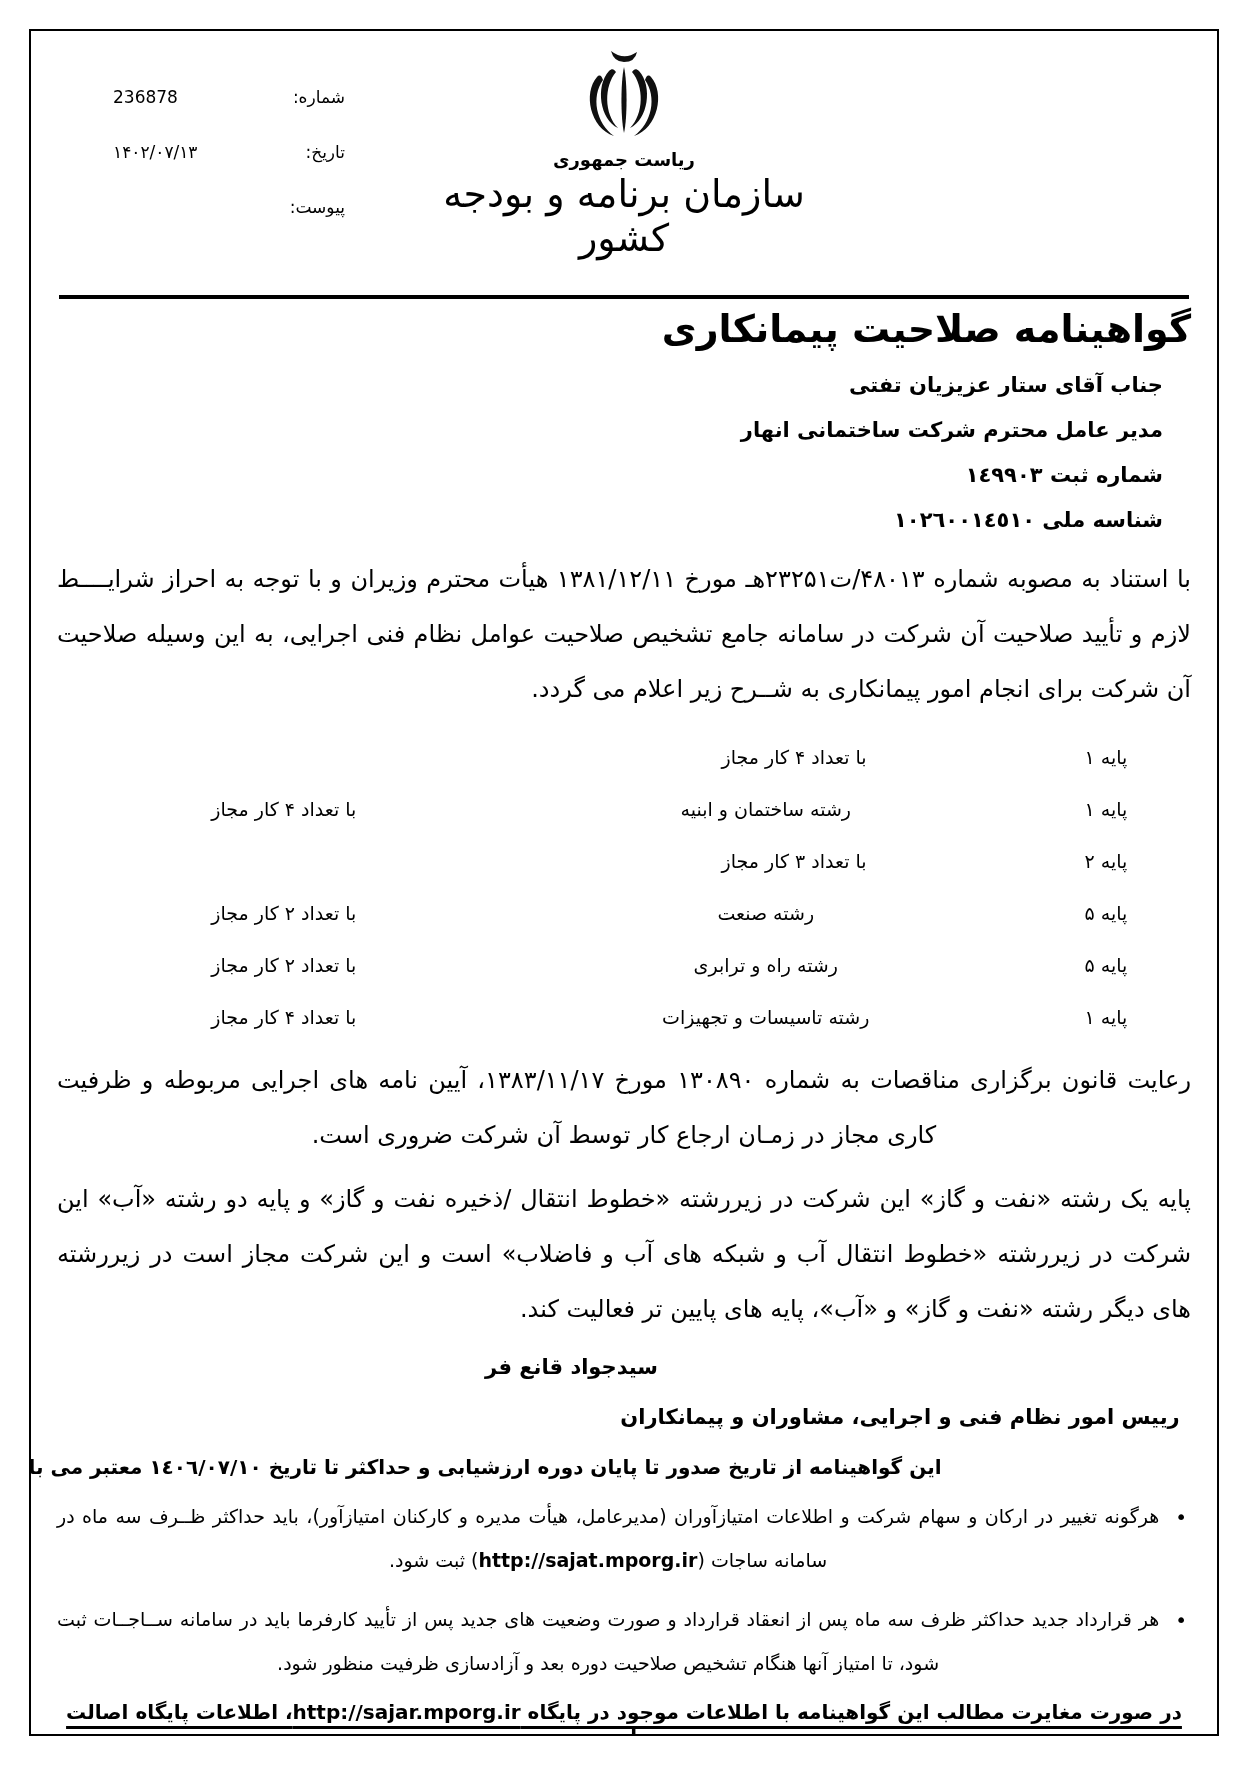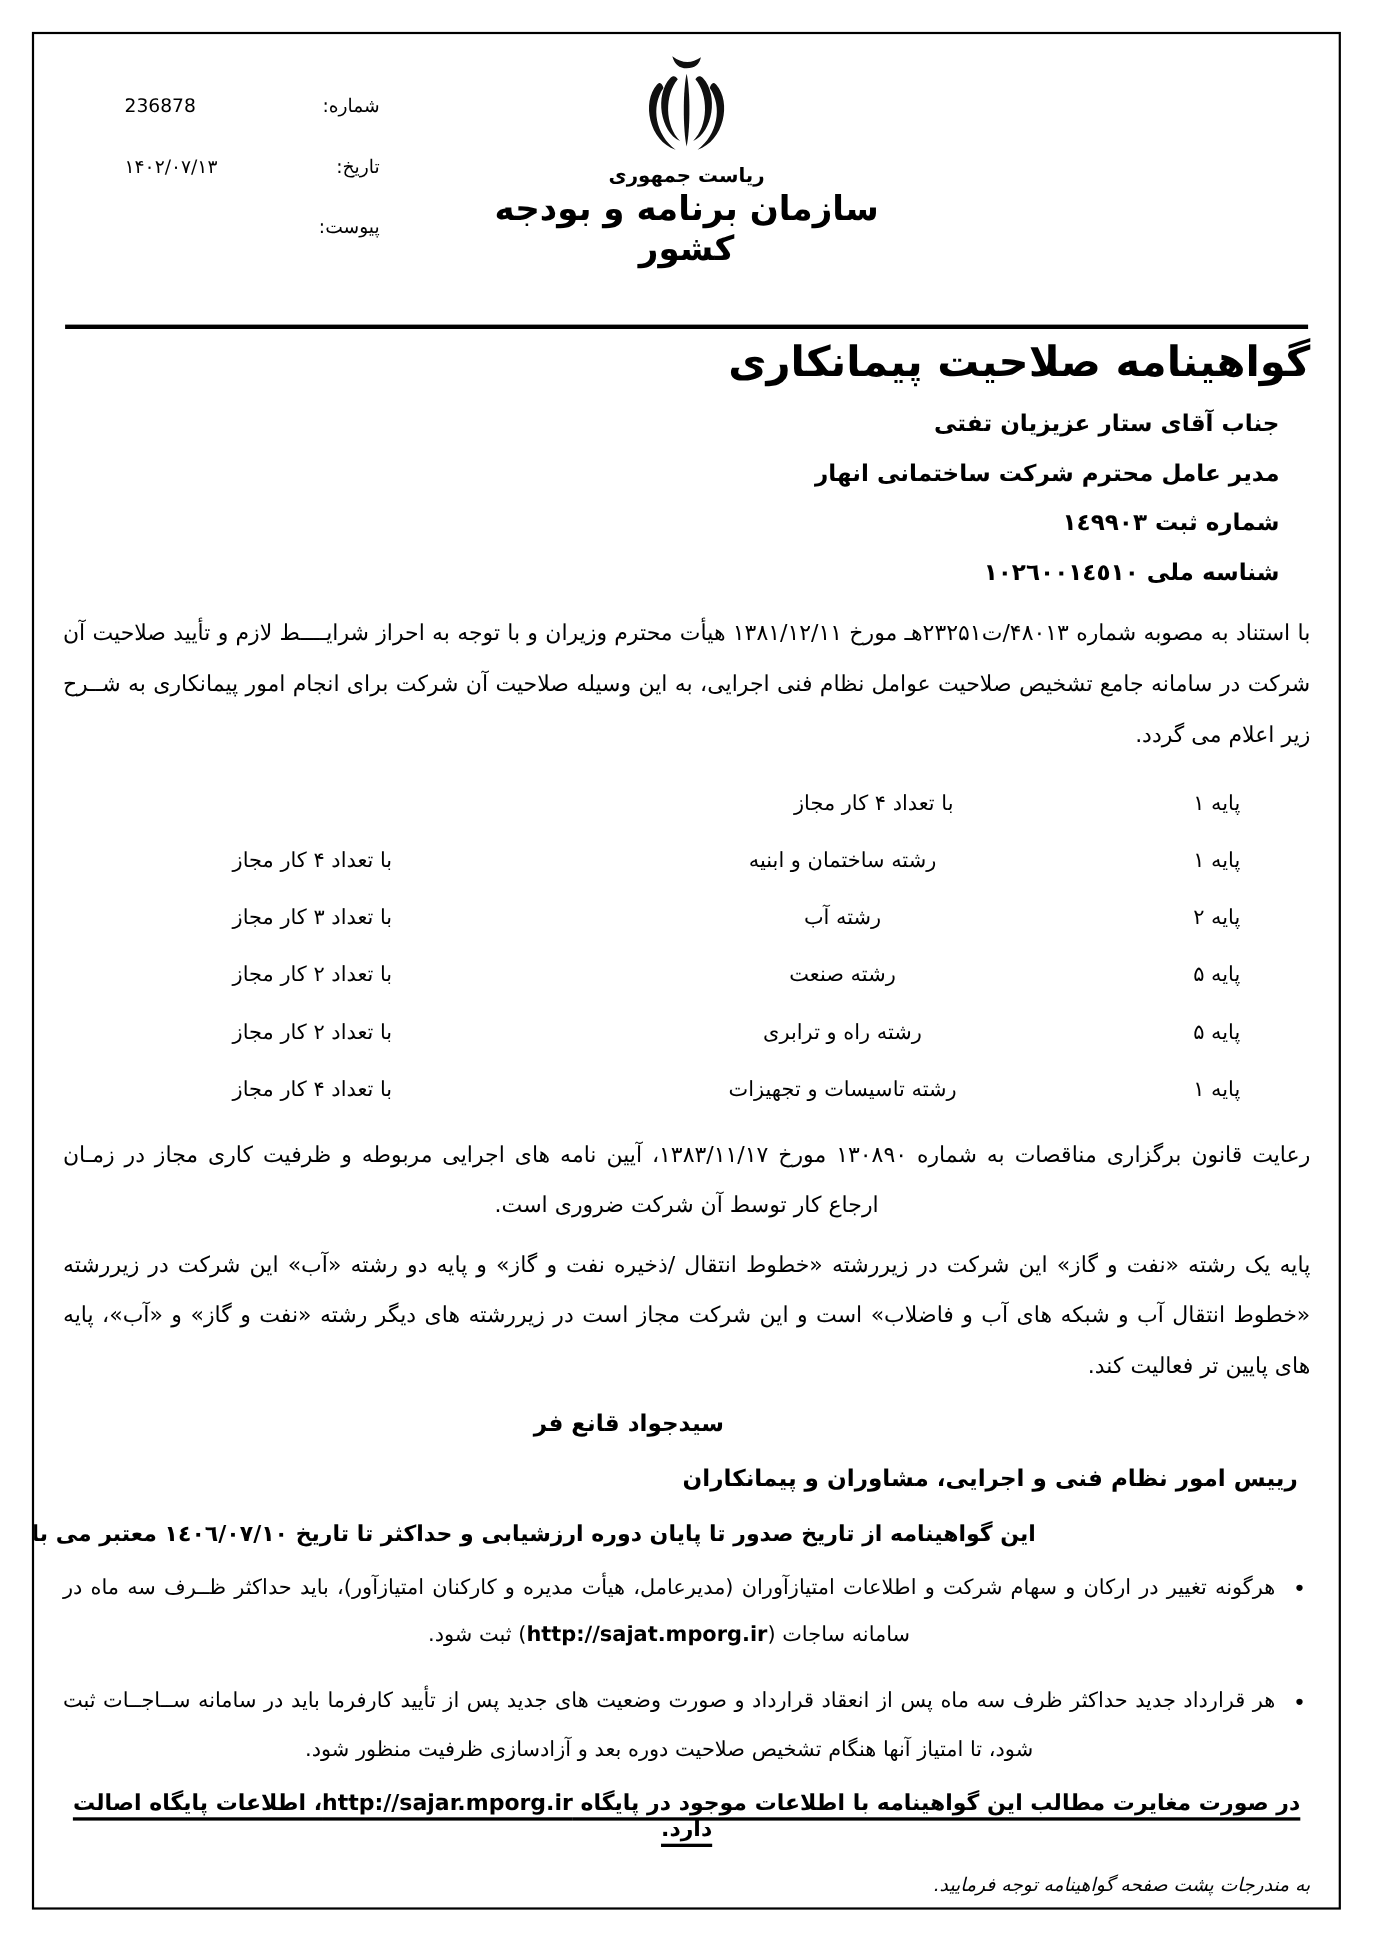--- a/index.html
+++ b/index.html
@@ -24,28 +24,28 @@
   .meta {
     position:absolute; left:56px; top:44px; width:232px;
     direction:rtl; font-size:17px;
   }
   .meta-row { display:flex; justify-content:space-between; align-items:baseline; height:55px; }
   .meta-label { white-space:nowrap;text-align:center; }
   .meta-value { white-space:nowrap; }
   .emblem-wrap { width:420px; margin:0 auto; text-align:center; padding-top:6px; }
   .emblem-svg { display:block; margin:0 auto; }
   .org-secondary { font-size:18px; font-weight:bold; margin-top:4px; }
-  .org-primary  { font-size:31px; font-weight:bold; margin-top:2px; letter-spacing:-1px; }
+  .org-primary  { font-size:38px; font-weight:normal; margin-top:2px; letter-spacing:-1px; }
   
   .divider { border-top:4px solid #000; margin:14px 2px 8px; }
   .doc-title { text-align:right; font-size:38px; font-weight:bold; margin:8px 0 12px; }
   
   .recipient { font-weight:bold; font-size:21px; line-height:2.15; padding-right:28px; }
   
-  .para { font-size:20px; line-height:2.3; text-align:justify; margin:8px 0; }
+  .para { font-size:24px; line-height:2.3; text-align:justify; margin:8px 0; }
   .para.center-last { text-align-last:center; }
   
   .qual-table { margin:14px 0 10px; font-size:19px; }
   .qrow { display:flex; align-items:center; height:52px; }
   .q-grade { width:15%; text-align:center; white-space:nowrap; }
   .q-field { width:45%; text-align:center; white-space:nowrap; }
   .q-cap   { width:40%; text-align:center; white-space:nowrap; }
   
   .sig-name  { font-weight:bold; font-size:21px; text-align:right; margin:18px 47% 0 0; white-space:nowrap; }
   .sig-title { font-weight:bold; font-size:21px; text-align:right; margin:26px 0 0 0; padding-right:1%; white-space:nowrap; }
@@ -122,21 +122,20 @@
         <span class="q-grade">پایه ۱</span>
         <span class="q-cap">با تعداد ۴ کار مجاز</span>
       </div>
       <div class="qrow">
         <span class="q-grade">پایه ۱</span>
         <span class="q-field">رشته ساختمان و ابنیه</span>
         <span class="q-cap">با تعداد ۴ کار مجاز</span>
       </div>
       <div class="qrow">
         <span class="q-grade">پایه ۲</span>
-        <span class="q-field">رشته آب</span>
         <span class="q-cap">با تعداد ۳ کار مجاز</span>
       </div>
       <div class="qrow">
         <span class="q-grade">پایه ۵</span>
         <span class="q-field">رشته صنعت</span>
         <span class="q-cap">با تعداد ۲ کار مجاز</span>
       </div>
       <div class="qrow">
         <span class="q-grade">پایه ۵</span>
         <span class="q-field">رشته راه و ترابری</span>

